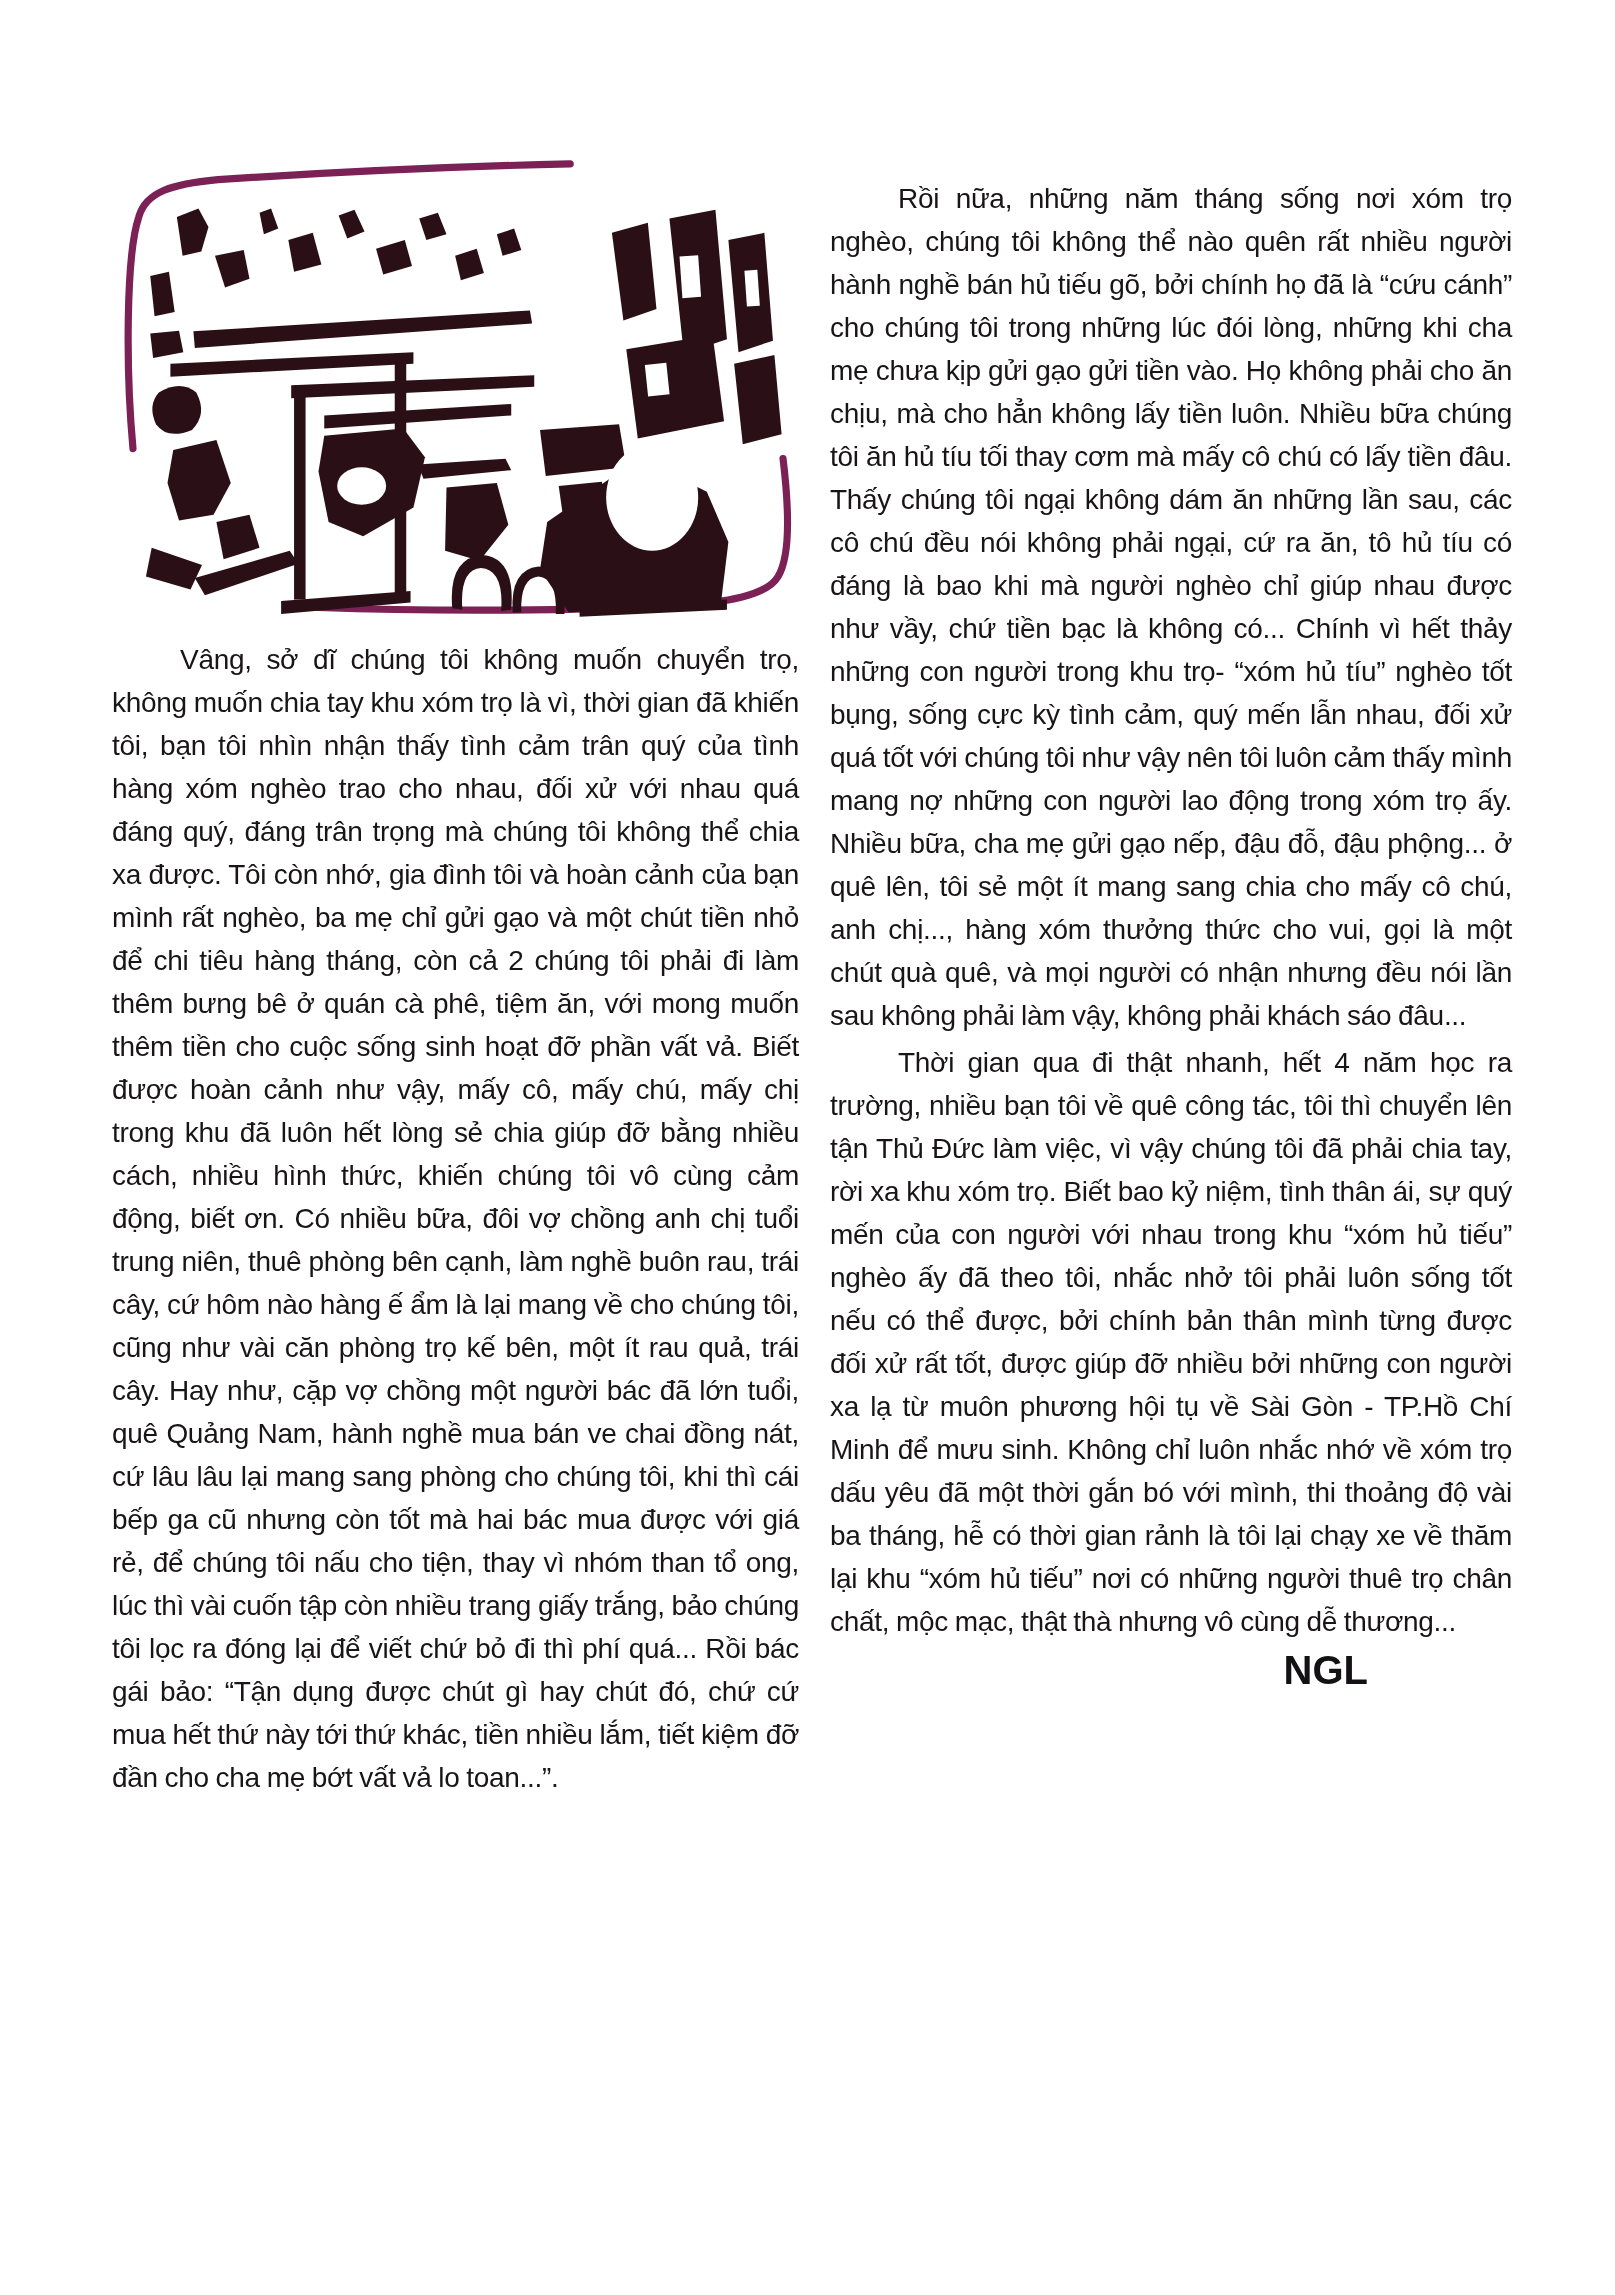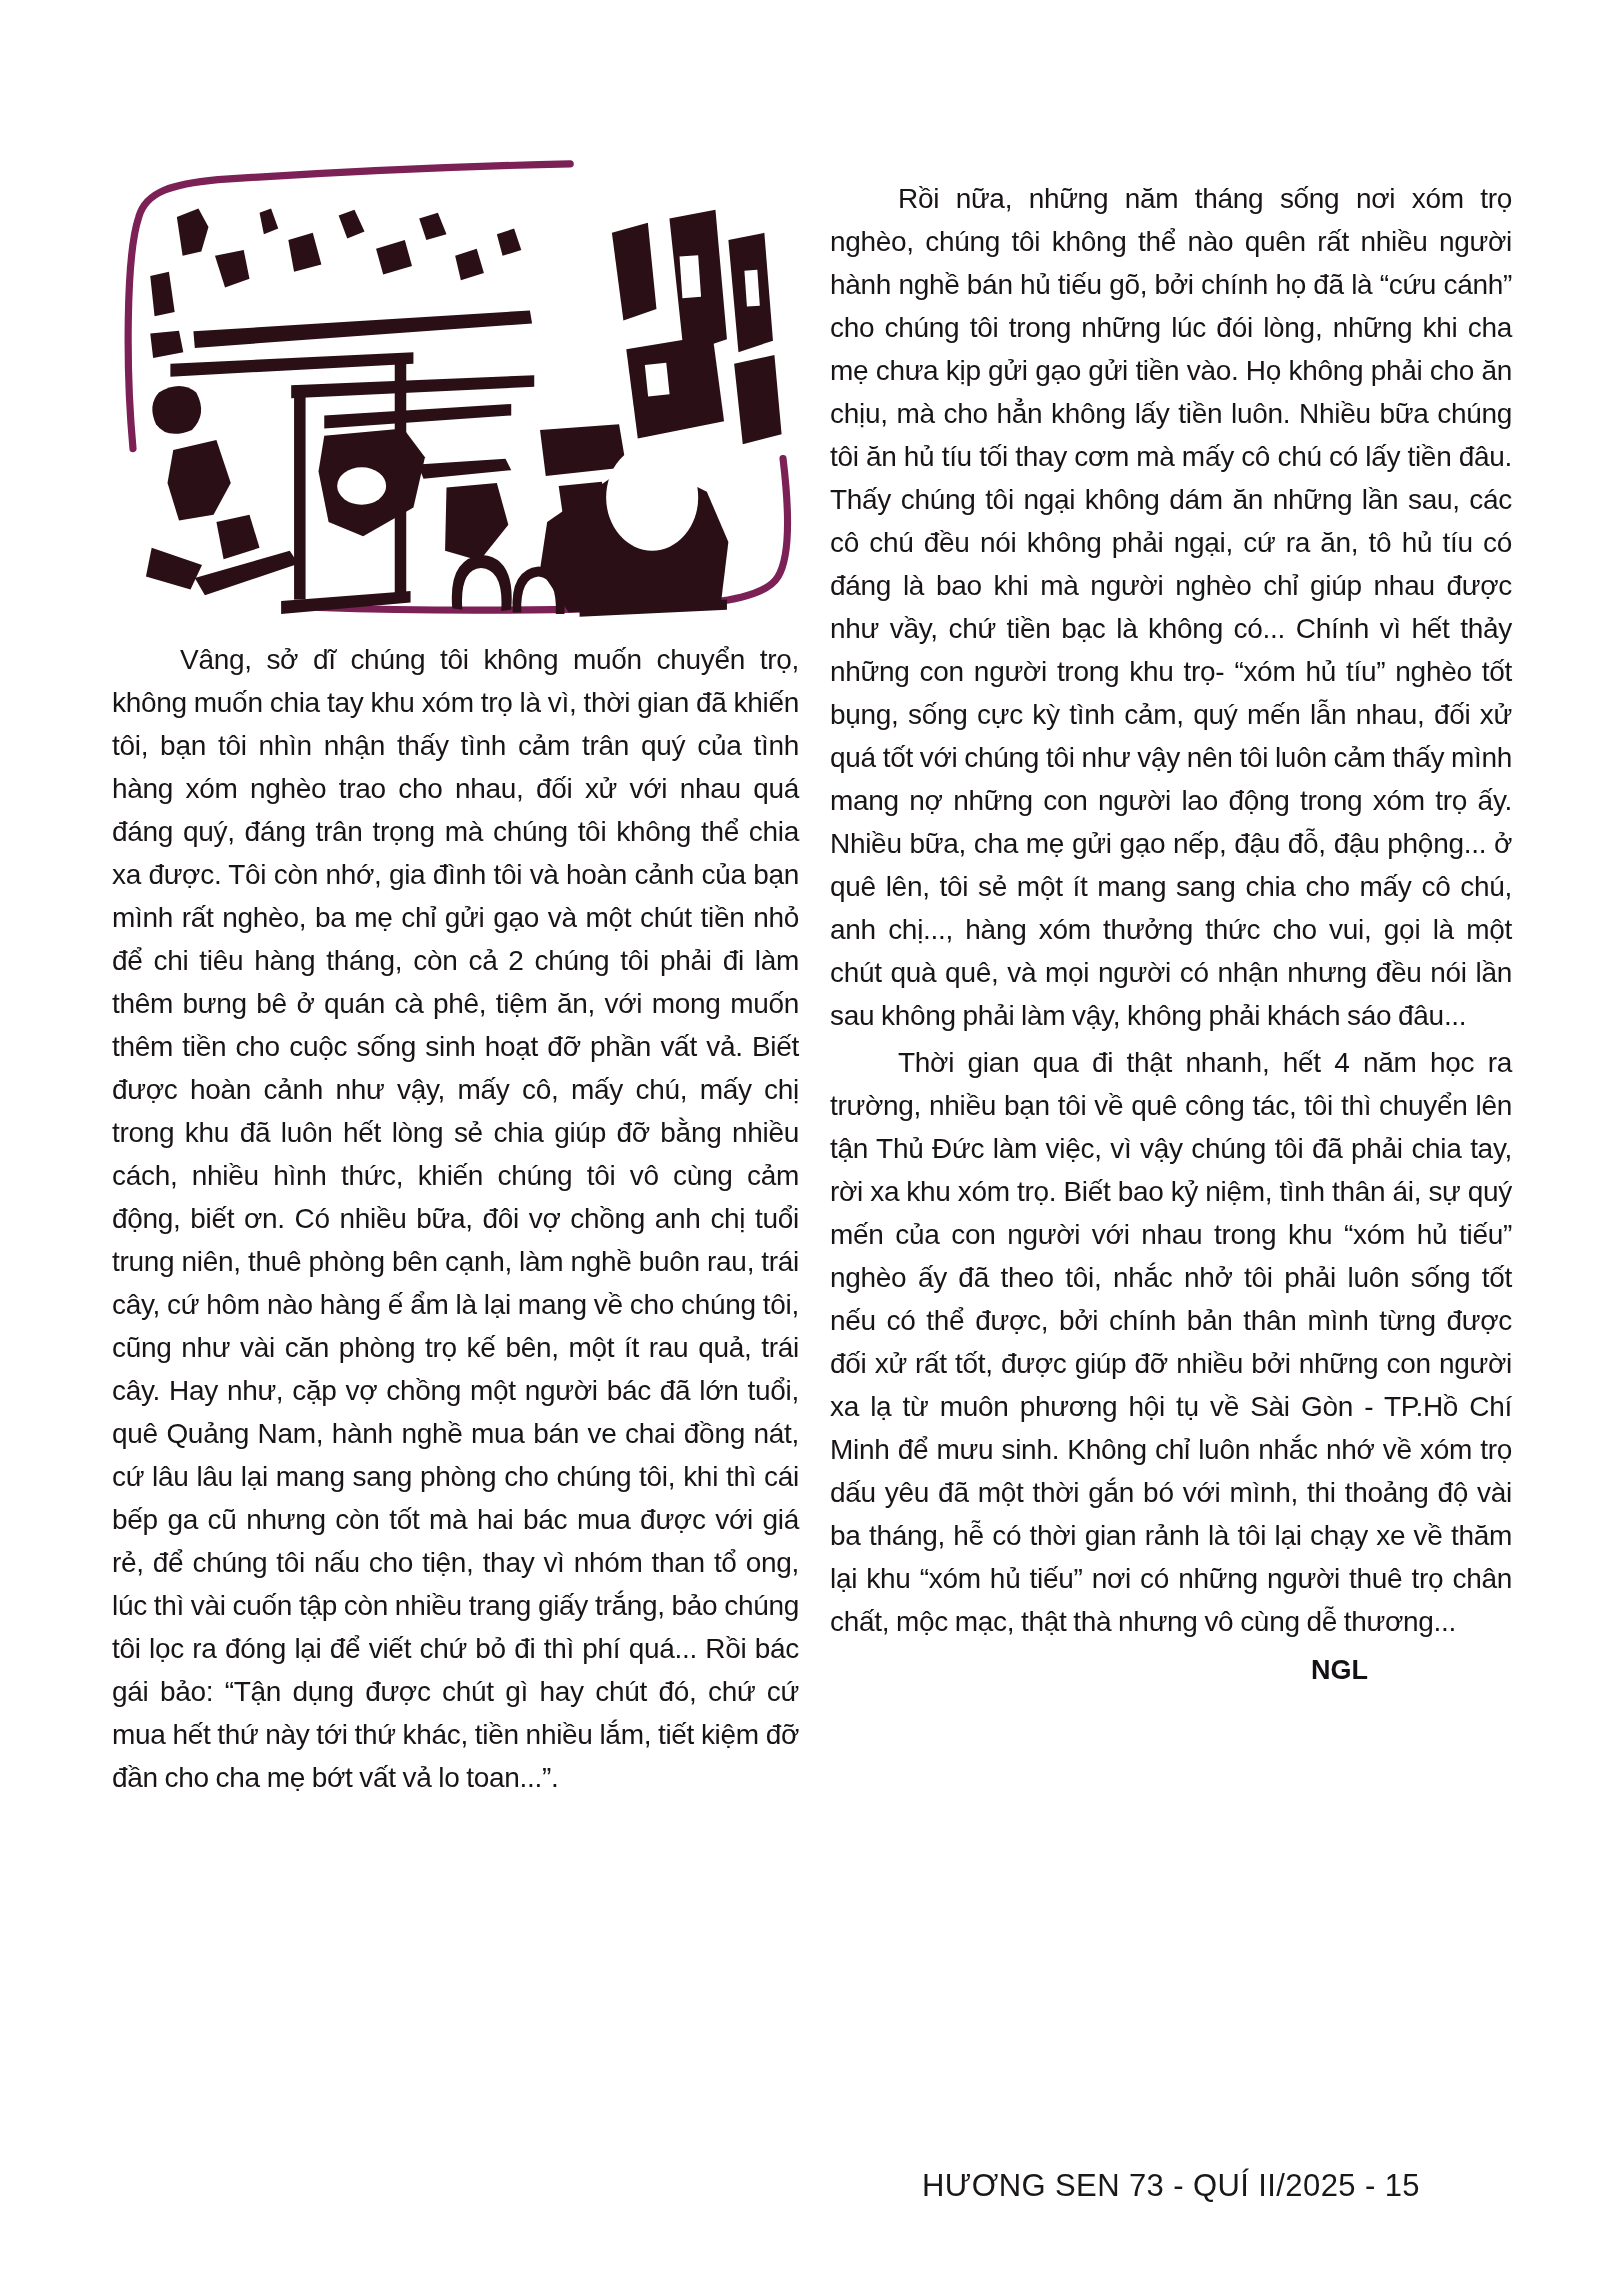--- a/index.html
+++ b/index.html
@@ -11,21 +11,21 @@
   .page{position:absolute;inset:0;background:#ffffff;overflow:hidden;}
   .col-left{position:absolute;left:108px;top:148px;width:695px;}
   .col-right{position:absolute;left:826px;top:173px;width:690px;}
   .illustration-box{width:695px;height:471px;margin:0 0 18.7px 0;}
   p.body{
     font-size:28px;line-height:43px;text-align:justify;
     color:#191517;letter-spacing:-0.3px;word-spacing:-0.7px;
     margin:4px;text-indent:68px;
   }
   .author-sign{
-    font-size:27px;font-weight:bold;line-height:46px;
+    font-size:40px;font-weight:bold;line-height:46px;
     text-align:right;padding-right:148px;color:#141114;margin:0;
   }
   .page-footer{
     position:absolute;left:826px;top:2168px;width:690px;
     text-align:center;font-size:31px;letter-spacing:0.4px;
     color:#1a1719;
   }
 </style>
 </head>
 <body>
@@ -103,16 +103,15 @@
 
     <p class="body">Vâng, sở dĩ chúng tôi không muốn chuyển trọ, không muốn chia tay khu xóm trọ là vì, thời gian đã khiến tôi, bạn tôi nhìn nhận thấy tình cảm trân quý của tình hàng xóm nghèo trao cho nhau, đối xử với nhau quá đáng quý, đáng trân trọng mà chúng tôi không thể chia xa được. Tôi còn nhớ, gia đình tôi và hoàn cảnh của bạn mình rất nghèo, ba mẹ chỉ gửi gạo và một chút tiền nhỏ để chi tiêu hàng tháng, còn cả 2 chúng tôi phải đi làm thêm bưng bê ở quán cà phê, tiệm ăn, với mong muốn thêm tiền cho cuộc sống sinh hoạt đỡ phần vất vả. Biết được hoàn cảnh như vậy, mấy cô, mấy chú, mấy chị trong khu đã luôn hết lòng sẻ chia giúp đỡ bằng nhiều cách, nhiều hình thức, khiến chúng tôi vô cùng cảm động, biết ơn. Có nhiều bữa, đôi vợ chồng anh chị tuổi trung niên, thuê phòng bên cạnh, làm nghề buôn rau, trái cây, cứ hôm nào hàng ế ẩm là lại mang về cho chúng tôi, cũng như vài căn phòng trọ kế bên, một ít rau quả, trái cây. Hay như, cặp vợ chồng một người bác đã lớn tuổi, quê Quảng Nam, hành nghề mua bán ve chai đồng nát, cứ lâu lâu lại mang sang phòng cho chúng tôi, khi thì cái bếp ga cũ nhưng còn tốt mà hai bác mua được với giá rẻ, để chúng tôi nấu cho tiện, thay vì nhóm than tổ ong, lúc thì vài cuốn tập còn nhiều trang giấy trắng, bảo chúng tôi lọc ra đóng lại để viết chứ bỏ đi thì phí quá... Rồi bác gái bảo: “Tận dụng được chút gì hay chút đó, chứ cứ mua hết thứ này tới thứ khác, tiền nhiều lắm, tiết kiệm đỡ đần cho cha mẹ bớt vất vả lo toan...”.</p>
   </div>
 
   <div class="col-right">
     <p class="body">Rồi nữa, những năm tháng sống nơi xóm trọ nghèo, chúng tôi không thể nào quên rất nhiều người hành nghề bán hủ tiếu gõ, bởi chính họ đã là “cứu cánh” cho chúng tôi trong những lúc đói lòng, những khi cha mẹ chưa kịp gửi gạo gửi tiền vào. Họ không phải cho ăn chịu, mà cho hẳn không lấy tiền luôn. Nhiều bữa chúng tôi ăn hủ tíu tối thay cơm mà mấy cô chú có lấy tiền đâu. Thấy chúng tôi ngại không dám ăn những lần sau, các cô chú đều nói không phải ngại, cứ ra ăn, tô hủ tíu có đáng là bao khi mà người nghèo chỉ giúp nhau được như vầy, chứ tiền bạc là không có... Chính vì hết thảy những con người trong khu trọ- “xóm hủ tíu” nghèo tốt bụng, sống cực kỳ tình cảm, quý mến lẫn nhau, đối xử quá tốt với chúng tôi như vậy nên tôi luôn cảm thấy mình mang nợ những con người lao động trong xóm trọ ấy. Nhiều bữa, cha mẹ gửi gạo nếp, đậu đỗ, đậu phộng... ở quê lên, tôi sẻ một ít mang sang chia cho mấy cô chú, anh chị..., hàng xóm thưởng thức cho vui, gọi là một chút quà quê, và mọi người có nhận nhưng đều nói lần sau không phải làm vậy, không phải khách sáo đâu...</p>
     <p class="body">Thời gian qua đi thật nhanh, hết 4 năm học ra trường, nhiều bạn tôi về quê công tác, tôi thì chuyển lên tận Thủ Đức làm việc, vì vậy chúng tôi đã phải chia tay, rời xa khu xóm trọ. Biết bao kỷ niệm, tình thân ái, sự quý mến của con người với nhau trong khu “xóm hủ tiếu” nghèo ấy đã theo tôi, nhắc nhở tôi phải luôn sống tốt nếu có thể được, bởi chính bản thân mình từng được đối xử rất tốt, được giúp đỡ nhiều bởi những con người xa lạ từ muôn phương hội tụ về Sài Gòn - TP.Hồ Chí Minh để mưu sinh. Không chỉ luôn nhắc nhớ về xóm trọ dấu yêu đã một thời gắn bó với mình, thi thoảng độ vài ba tháng, hễ có thời gian rảnh là tôi lại chạy xe về thăm lại khu “xóm hủ tiếu” nơi có những người thuê trọ chân chất, mộc mạc, thật thà nhưng vô cùng dễ thương...</p>
     <p class="author-sign">NGL</p>
   </div>
 
-  <div class="page-footer">HƯƠNG SEN 73 - QUÍ II/2025 - 15</div>
 
 </div>
 
 
 </body></html>

